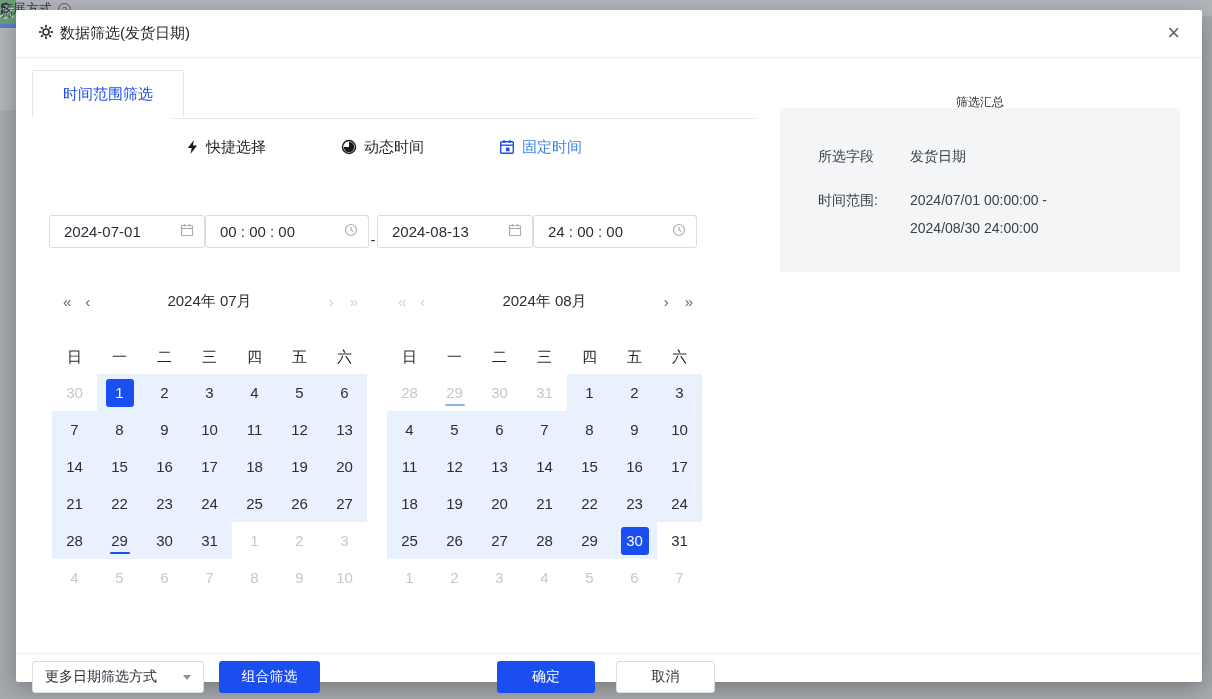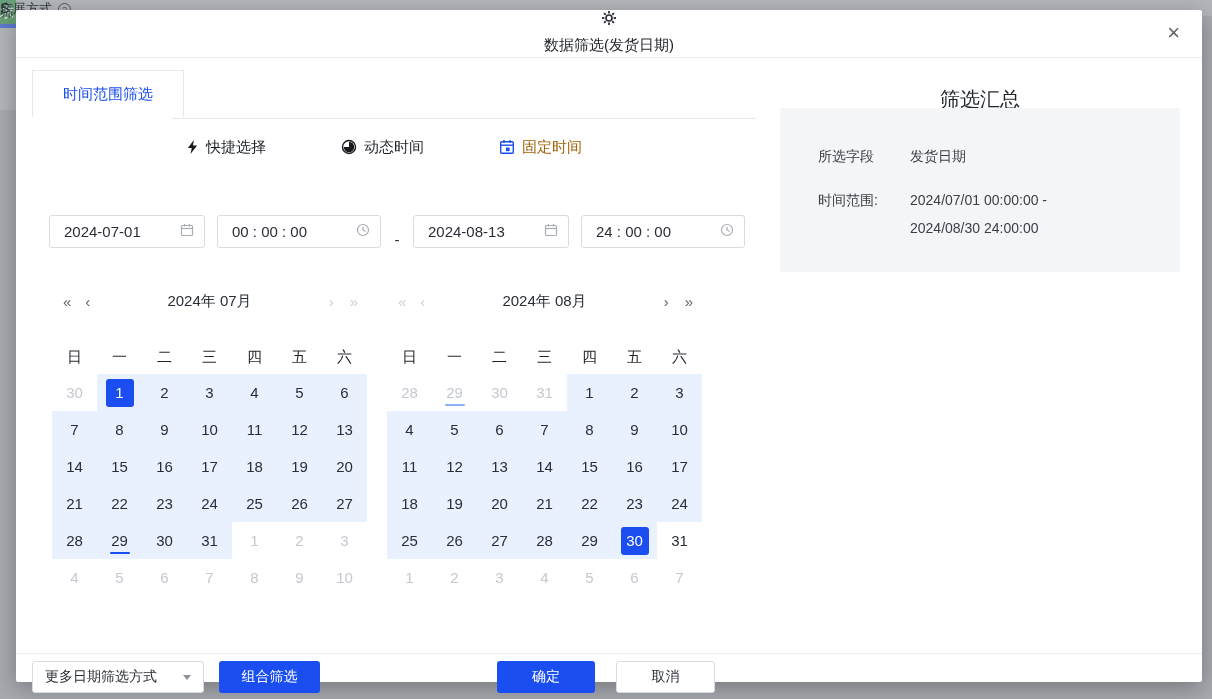--- a/index.html
+++ b/index.html
@@ -22,42 +22,42 @@
   .help-circle{ display:inline-block; width:13px; height:13px; border:1px solid #555; border-radius:50%; font-size:9px; line-height:12px; text-align:center; color:#555; }
   .frag-right { left:1201; top:46; color:#2f343b; font-size:14px; }
 
   
   .modal {
     position:absolute; left:16px; top:10px; width:1186px; height:672px;
     background:#fff; border-radius:2px; box-shadow:0 6px 24px rgba(0,0,0,.3);
   }
   .modal-header {
     height:48px; border-bottom:1px solid #ebedf0;
-    display:flex; align-items:center; gap:6px; padding:0 22px; position:relative;flex-direction:column;
+    display:flex; align-items:center; gap:6px; padding:0 22px; position:relative;
   }
   .modal-title { font-size:15px; color:#1f2329; }
   .close-x { position:absolute; right:22px; top:11px; font-size:22px; color:#606266; cursor:pointer; line-height:24px; }
 
   
   .tab {
     position:absolute; left:16px; top:60px; width:152px; height:47px;
     border:1px solid #e6e8eb; border-bottom:none; background:#fff;
     display:flex; align-items:center; justify-content:center;
     font-size:15px; color:#1a4ef0; cursor:pointer; z-index:2;
   }
   .tab-line { position:absolute; left:156px; top:108px; width:584px; height:1px; background:#e6e8eb; }
 
   
   .modes { position:absolute; left:170px; top:125px; height:24px; display:flex; gap:75px; }
   .mode { display:flex; align-items:center; gap:7px; font-size:15px; color:#1f2329; cursor:pointer; }
-  .mode.active { color:#a16207; }
+  .mode.active { color:#3b82f6; }
   .mode .mi { display:flex; align-items:center; }
 
   
-  .inputs { position:absolute; left:33px; top:205px; display:flex; align-items:flex-end; gap:12px; }
+  .inputs { position:absolute; left:33px; top:205px; display:flex; align-items:flex-end; }
   .input-box {
     height:33px; border:1px solid #d8dbe0; border-radius:3px; background:#fff;
     display:flex; align-items:center; justify-content:space-between;
     padding:0 10px 0 14px; font-size:15px; color:#2a2e37; cursor:text;
   }
   .input-box.date { width:156px; }
   .input-box.time { width:164px; }
   .dash { width:8px; text-align:center; color:#2a2e37; font-size:15px; }
 
   
@@ -78,21 +78,21 @@
   .num { width:28px; height:28px; display:flex; align-items:center; justify-content:center;
          font-size:15px; color:#2a2e37; position:relative; border-radius:3px; }
   .day.in  { background:#eaf1fe; }
   .day.sel { background:#eaf1fe; }
   .day.sel .num { background:#1a4ef0; color:#fff; }
   .day.other .num { color:#c4c8cf; }
   .day.today .num::after { content:''; position:absolute; left:4px; right:4px; bottom:1px; height:2px; background:#1a4ef0; border-radius:1px; }
   .day.other.today .num::after { background:#8fb0f7; }
 
   
-  .summary-title { position:absolute; left:764px; top:76px; width:400px; text-align:center; font-size:20px; color:#1f2329; }
+  .summary-title { position:absolute; left:764px; top:84px; width:400px; text-align:center; font-size:12px; color:#1f2329; }
   .summary-box {
     position:absolute; left:764px; top:98px; width:400px; height:164px;
     background:#f4f5f7; border-radius:2px; padding:34px 24px 0 38px;
     font-size:14px; color:#3a3f47;
   }
   .srow { display:flex; margin-bottom:16px; line-height:28px; }
   .slabel { width:92px; flex:none; }
   .sval { flex:1; }
 
   

